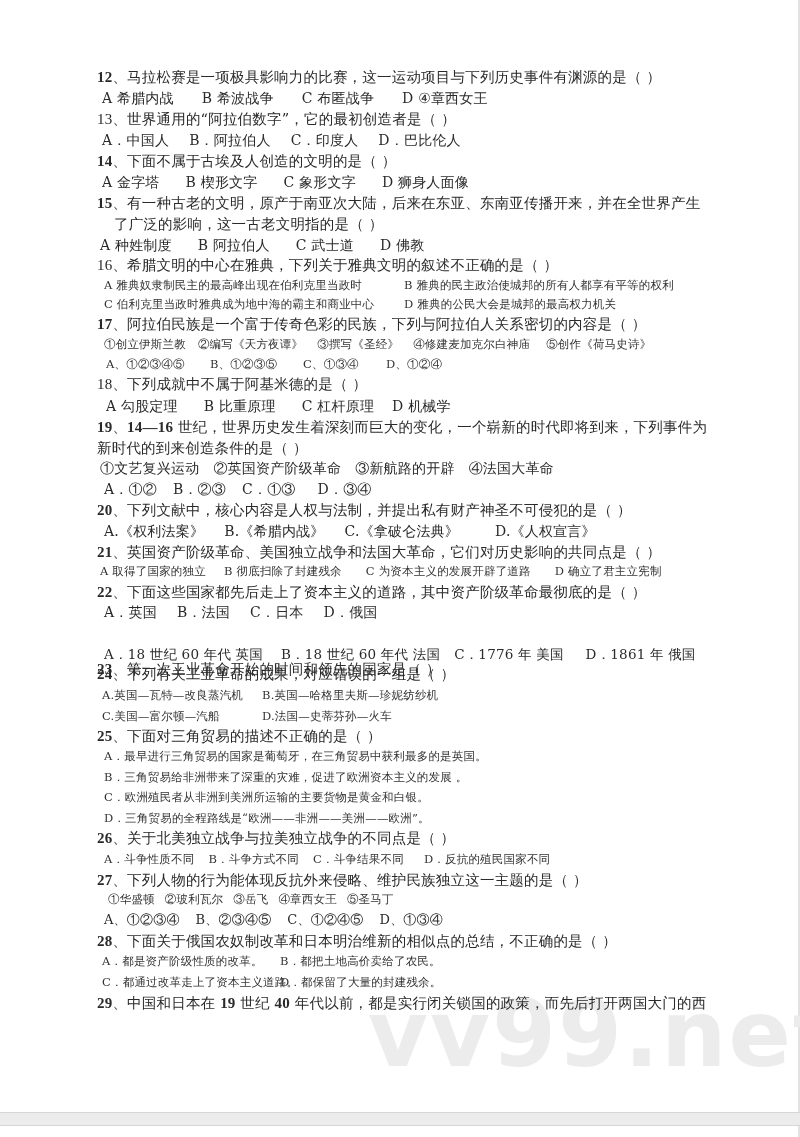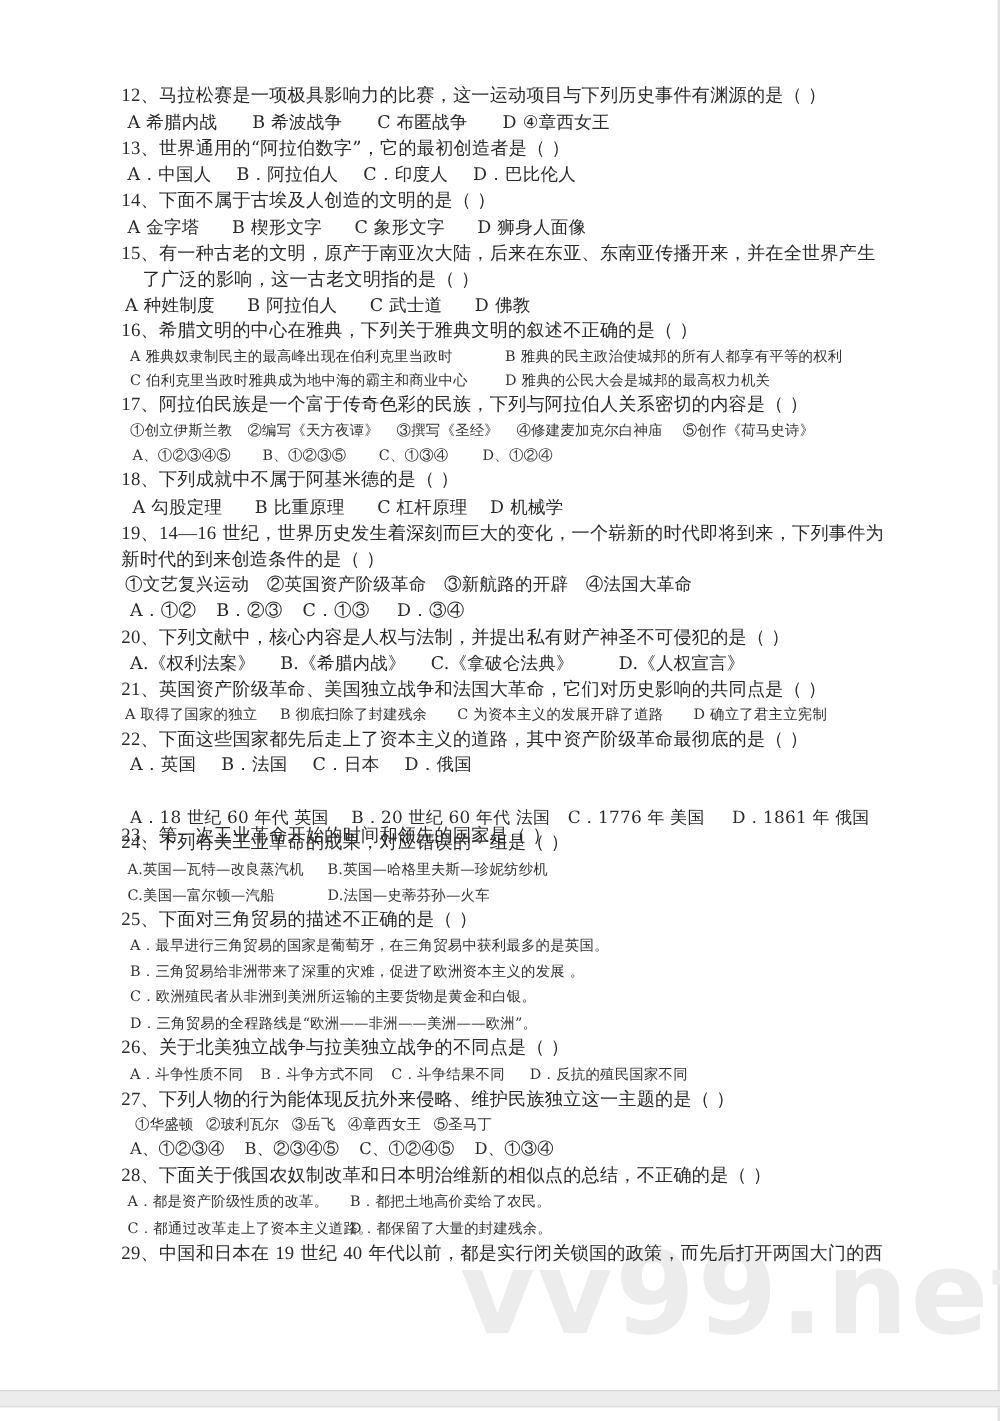--- a/index.html
+++ b/index.html
@@ -21,21 +21,21 @@
     position: absolute; left: 0; top: 1126px; width: 798px; height: 11px; background: #fff;
     border-right: 2px solid #e2e2e2;
   }
   .line {
     position: absolute; left: 97px; white-space: nowrap; line-height: 20px; height: 20px;
     font-size: 14.5px; letter-spacing: 0.2px;
   }
   .q { font-size: 14.5px; }
   .opt { font-size: 14px; }
   .opt-sm { font-size: 11.5px; color: #333; }
-  .num { font-weight: normal; font-family: "Liberation Serif", serif; font-size: 15px; }
+  .num { font-weight: bold; font-family: "Liberation Serif", serif; font-size: 15px; }
   .num-plain { font-family: "Liberation Serif", serif; font-size: 15px; }
   .indent1 { left: 102px; }
   .gap { display: inline-block; }
   .watermark {
     position: absolute; left: 368px; top: 990px;
     font-family: "DejaVu Sans", sans-serif; font-weight: bold;
     font-size: 92px; color: #ececec; letter-spacing: 2px; line-height: 90px;
     z-index: 0; user-select: none;
   }
   .content { position: absolute; left: 0; top: 0; z-index: 1; }
@@ -139,21 +139,21 @@
     <span class="num">22</span><span>、下面这些国家都先后走上了资本主义的道路，其中资产阶级革命最彻底的是（    ）</span>
   </div>
   <div class="line opt" style="top:602px; left:104px">
     <span>A．英国</span><span class="gap" style="width:20px"></span><span>B．法国</span><span class="gap" style="width:20px"></span><span>C．日本</span><span class="gap" style="width:20px"></span><span>D．俄国</span>
   </div>
 
   <div class="line q" style="top:659px">
     <span class="num">23</span><span>、第一次工业革命开始的时间和领先的国家是（    ）</span>
   </div>
   <div class="line opt" style="top:644px; left:104px; font-size:13.5px">
-    <span>A．18 世纪 60 年代  英国</span><span class="gap" style="width:18px"></span><span>B．20 世纪 60 年代  法国</span><span class="gap" style="width:14px"></span><span>C．1776 年  美国</span><span class="gap" style="width:22px"></span><span>D．1861 年  俄国</span>
+    <span>A．18 世纪 60 年代  英国</span><span class="gap" style="width:18px"></span><span>B．18 世纪 60 年代  法国</span><span class="gap" style="width:14px"></span><span>C．1776 年  美国</span><span class="gap" style="width:22px"></span><span>D．1861 年  俄国</span>
   </div>
 
   <div class="line q" style="top:664px">
     <span class="num">24</span><span>、下列有关工业革命的成果，对应错误的一组是（    ）</span>
   </div>
   <div class="line opt-sm" style="top:685px; left:102px">
     <span style="display:inline-block;width:160px">A.英国—瓦特—改良蒸汽机</span><span>B.英国—哈格里夫斯—珍妮纺纱机</span>
   </div>
   <div class="line opt-sm" style="top:706px; left:102px">
     <span style="display:inline-block;width:160px">C.美国—富尔顿—汽船</span><span>D.法国—史蒂芬孙—火车</span>

